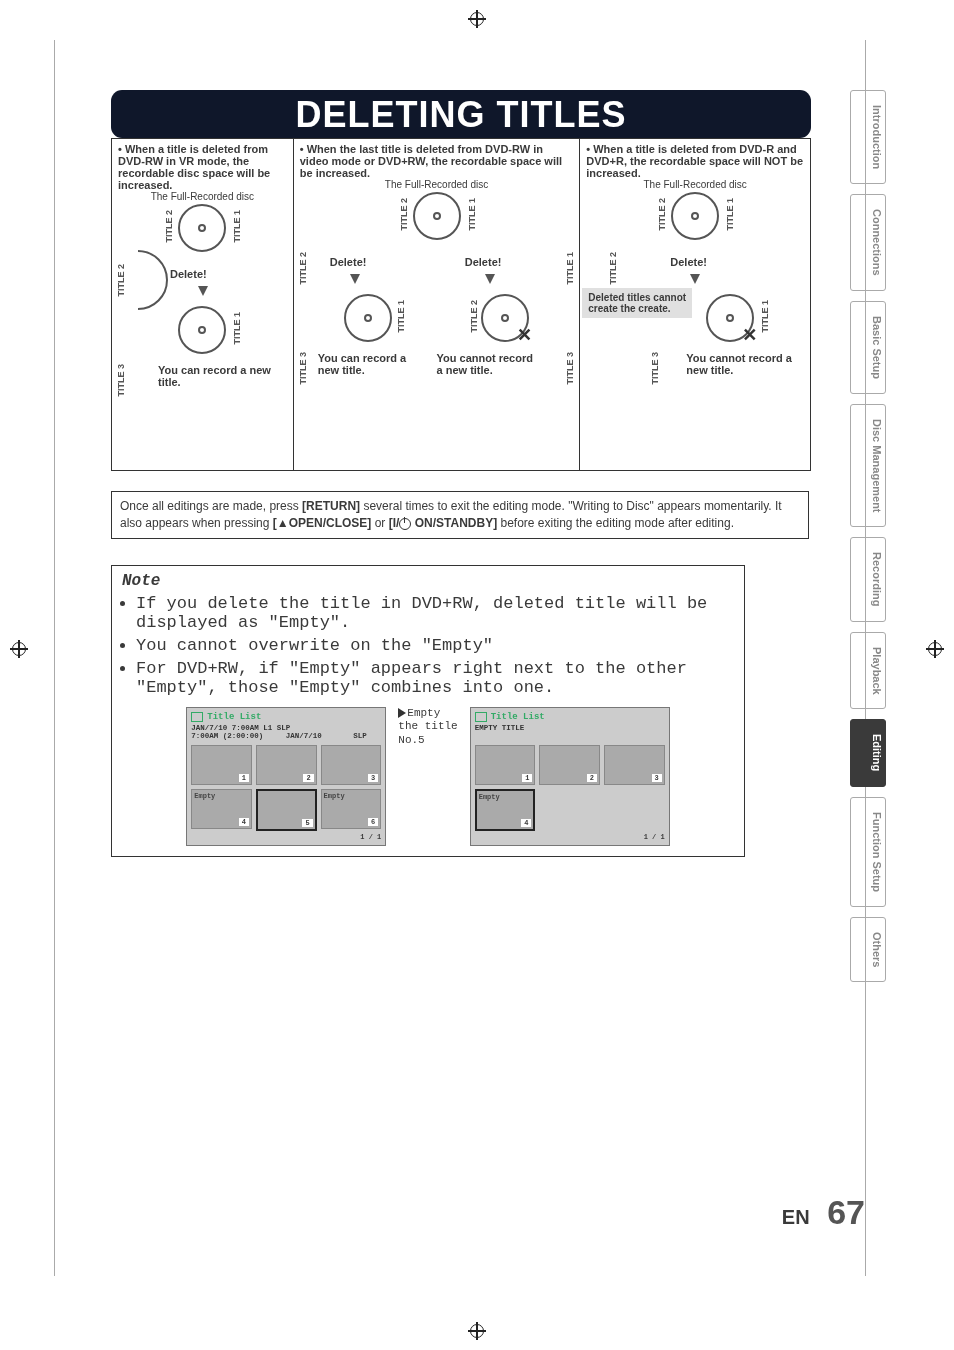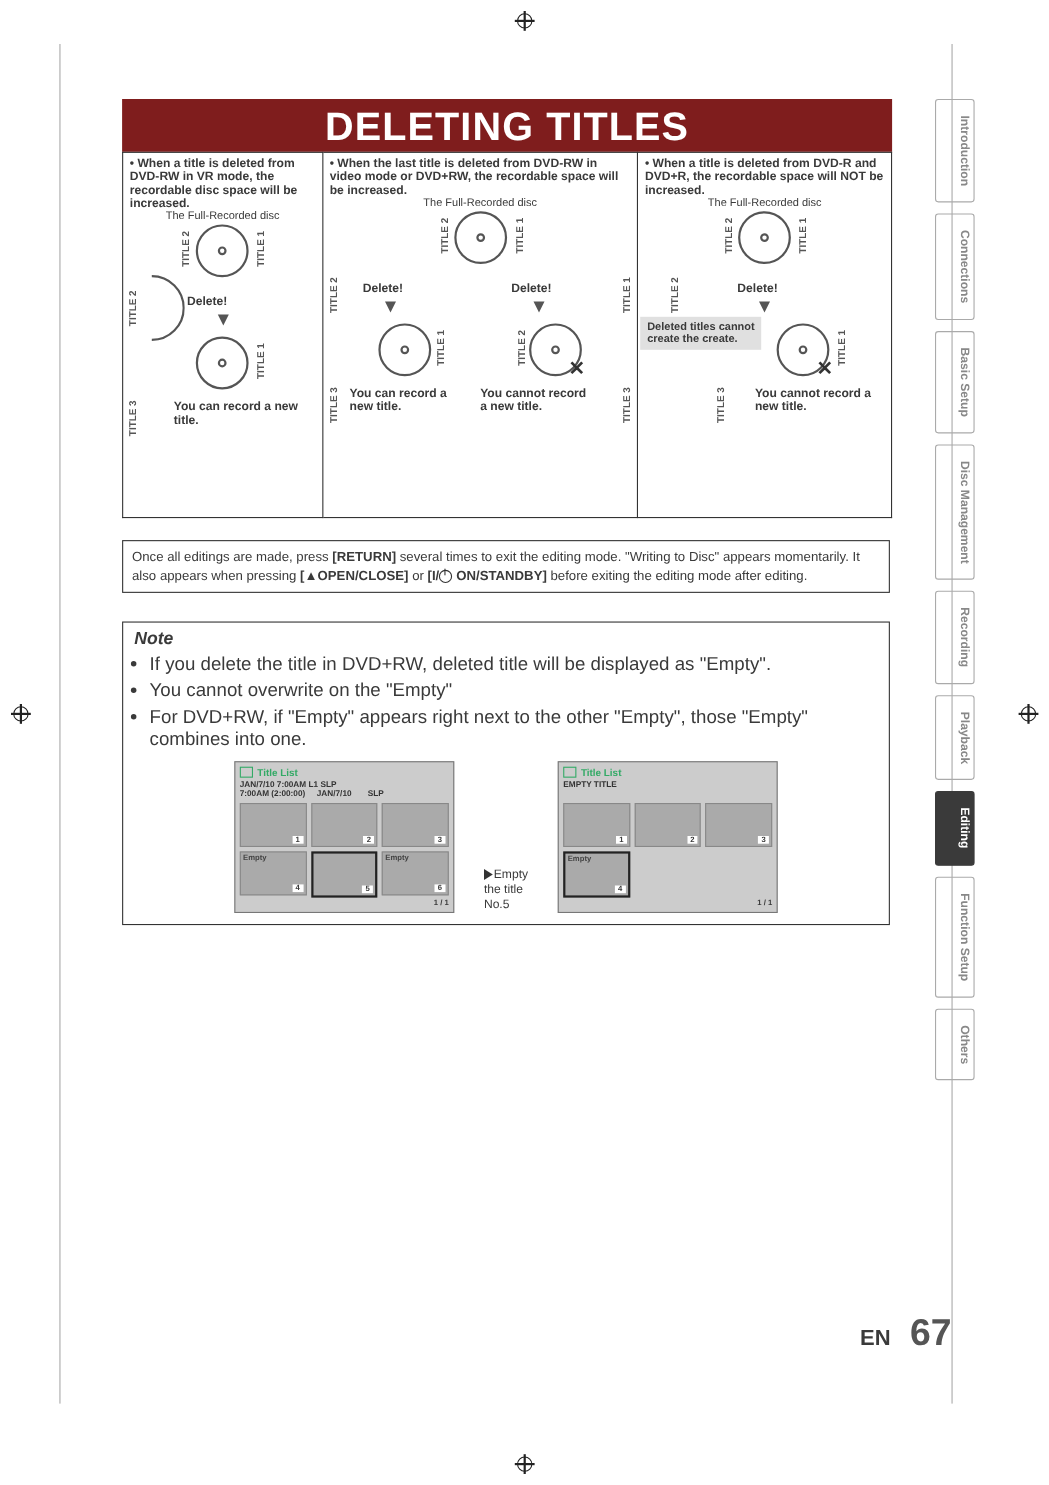--- a/index.html
+++ b/index.html
@@ -35,26 +35,27 @@
   .reg-left { left: 10px; transform: none; }
   .reg-right { right: 10px; left: auto; transform: none; }
   .reg-mark::before, .reg-mark::after {
     content:""; position:absolute; background:#222;
   }
   .reg-mark::before { left:8px; top:0; width:2px; height:18px;}
   .reg-mark::after { top:8px; left:0; height:2px; width:18px;}
   .reg-mark .circ { position:absolute; left:2px; top:2px; width:14px; height:14px; border:1.5px solid #222; border-radius:50%; box-sizing:border-box;}
 
   .main-title-bar {
-    background: #7f1d1d;
+    background: #0f172a;
     color: #fff;
     padding: 0;
     margin-top: 50px;
     margin-right: 0;
     width: 700px;
+    border-radius: 11px;
   }
   .main-title-text {
     text-align: center;
     font-size: 36px;
     font-weight: bold;
     padding: 4px 0 2px;
     letter-spacing: 1px;
   }
   .sub-title-bar {
     font-size: 14px;
@@ -100,31 +101,32 @@
     border:1.5px solid #333;
     width:698px;
     font-size:12px;
     padding:6px 8px;
     margin-top:20px;
     line-height:1.4;
     box-sizing:border-box;
   }
   .note-box {
     border:1.5px solid #333;
-    width:698px;
+    width:634px;
     font-size:12px;
     padding:6px 10px 10px;
     margin-top:26px;
     box-sizing:border-box;
+    font-family:Liberation Mono, monospace;
   }
   .note-head { font-style:italic; font-weight:bold; font-size:16px; margin-bottom:4px;}
   .note-box ul { margin:0; padding-left:14px; }
   .note-box li { margin-bottom:4px; font-size:17px;}
 
-  .tl-row { display:flex; align-items:flex-end; gap:27px; margin-top:10px; justify-content:center;}
+  .tl-row { display:flex; align-items:flex-start; gap:12px; margin-top:10px; justify-content:center;}
   .tl-screen {
     width:200px;
     border:1px solid #777;
     font-size:8px;
     background:#ccc;
     padding:4px;
     box-sizing:border-box;
   }
   .tl-header { font-weight:bold; color:#3a6; font-size:9px; margin-bottom:2px; display:flex; align-items:center; gap:4px;}
   .tl-info { color:#333; font-size:7.5px; line-height:1.15; font-weight:bold;}

